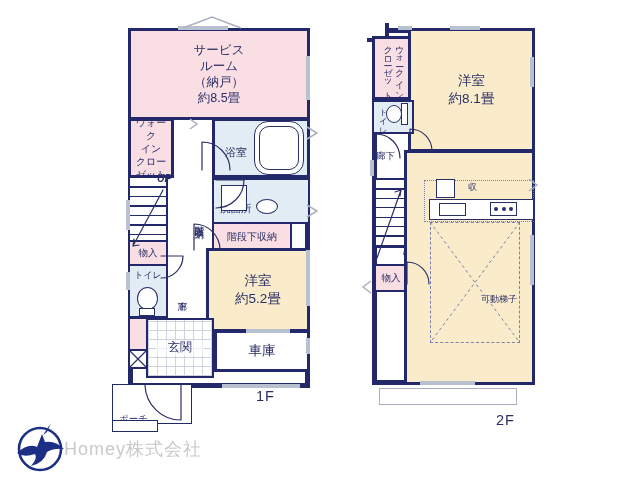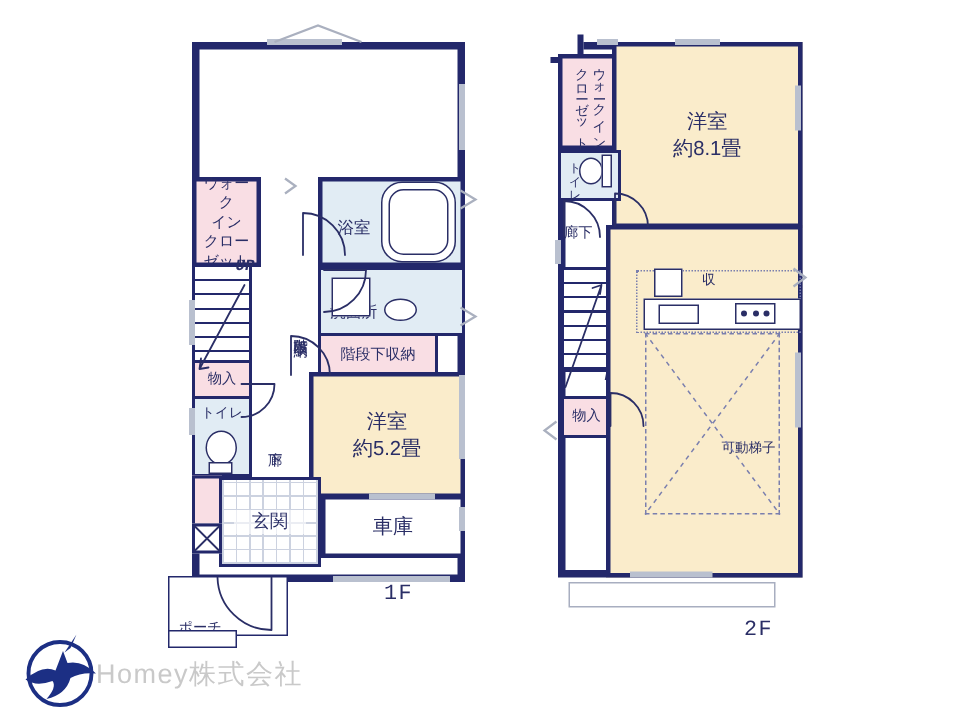--- a/index.html
+++ b/index.html
@@ -10,39 +10,45 @@
   .room span{white-space:pre-line;text-align:center;line-height:1.3;}
   .w2{border:2px solid var(--wall,#23286b);}
   .w3{border:3px solid var(--wall,#23286b);}
   .w5{border:5px solid var(--wall,#23286b);}
   .thin{border:1.5px solid var(--wall,#23286b);}
   .pink{background:var(--room-pink,#f9dee4);}
   .cream{background:var(--room-cream,#faeccb);}
   .blue{background:var(--room-blue,#e1ecf4);}
   .white{background:#fff;}
   .vt{writing-mode:vertical-rl;text-orientation:upright;letter-spacing:2px;}
-  .lbl{position:absolute;white-space:pre-line;text-align:center;line-height:1.3;color:var(--label-navy,#2a2e66);font-family:Liberation Mono, monospace;}
+  .lbl{position:absolute;white-space:pre-line;text-align:center;line-height:1.3;color:var(--label-navy,#2a2e66);}
   .win{position:absolute;background:var(--line-gray,#b9c0cf);}
   .fix{position:absolute;box-sizing:border-box;border:1.5px solid var(--label-navy,#2a2e66);background:#fff;}
   .stairs{background:#fff;background-image:repeating-linear-gradient(180deg,transparent 0 8px,var(--wall,#23286b) 8px 9.5px);}
   .tile{background-color:#fff;background-image:
         repeating-linear-gradient(0deg,#ccd2e0 0 1px,transparent 1px 9px),
         repeating-linear-gradient(90deg,#ccd2e0 0 1px,transparent 1px 9px);}
   .dotted{position:absolute;box-sizing:border-box;border:1.5px dotted #7a7fae;}
   .dashed{position:absolute;box-sizing:border-box;border:1.2px dashed #7a7fae;}
   .dot{display:inline-block;width:5px;height:5px;border-radius:50%;background:var(--label-navy,#2a2e66);}
   #overlay{position:absolute;left:0;top:0;pointer-events:none;}
   #logo-text{position:absolute;left:64px;top:437px;font-size:18px;letter-spacing:1px;color:var(--logo-text,#c9c9c9);}
 </style>
 </head>
 <body>
 <div id="canvas">
 
 <div class="room w5 white" style="left:128px;top:28px;width:182px;height:360px;"></div>
 
+<div class="room w3 pink" style="left:128px;top:28px;width:182px;height:92px;">
+  <span style="font-size:12.5px;">サービス
+ルーム
+（納戸）
+約8.5畳</span>
+</div>
 
 <div class="room w3 pink" style="left:128px;top:118px;width:46px;height:60px;">
   <span style="font-size:10px;">ウォーク
 イン
 クロー
 ゼット</span>
 </div>
 
 <div class="room w3 blue" style="left:212px;top:118px;width:98px;height:60px;">
   <span style="font-size:11px;position:absolute;left:10px;top:24px;">浴室</span>

